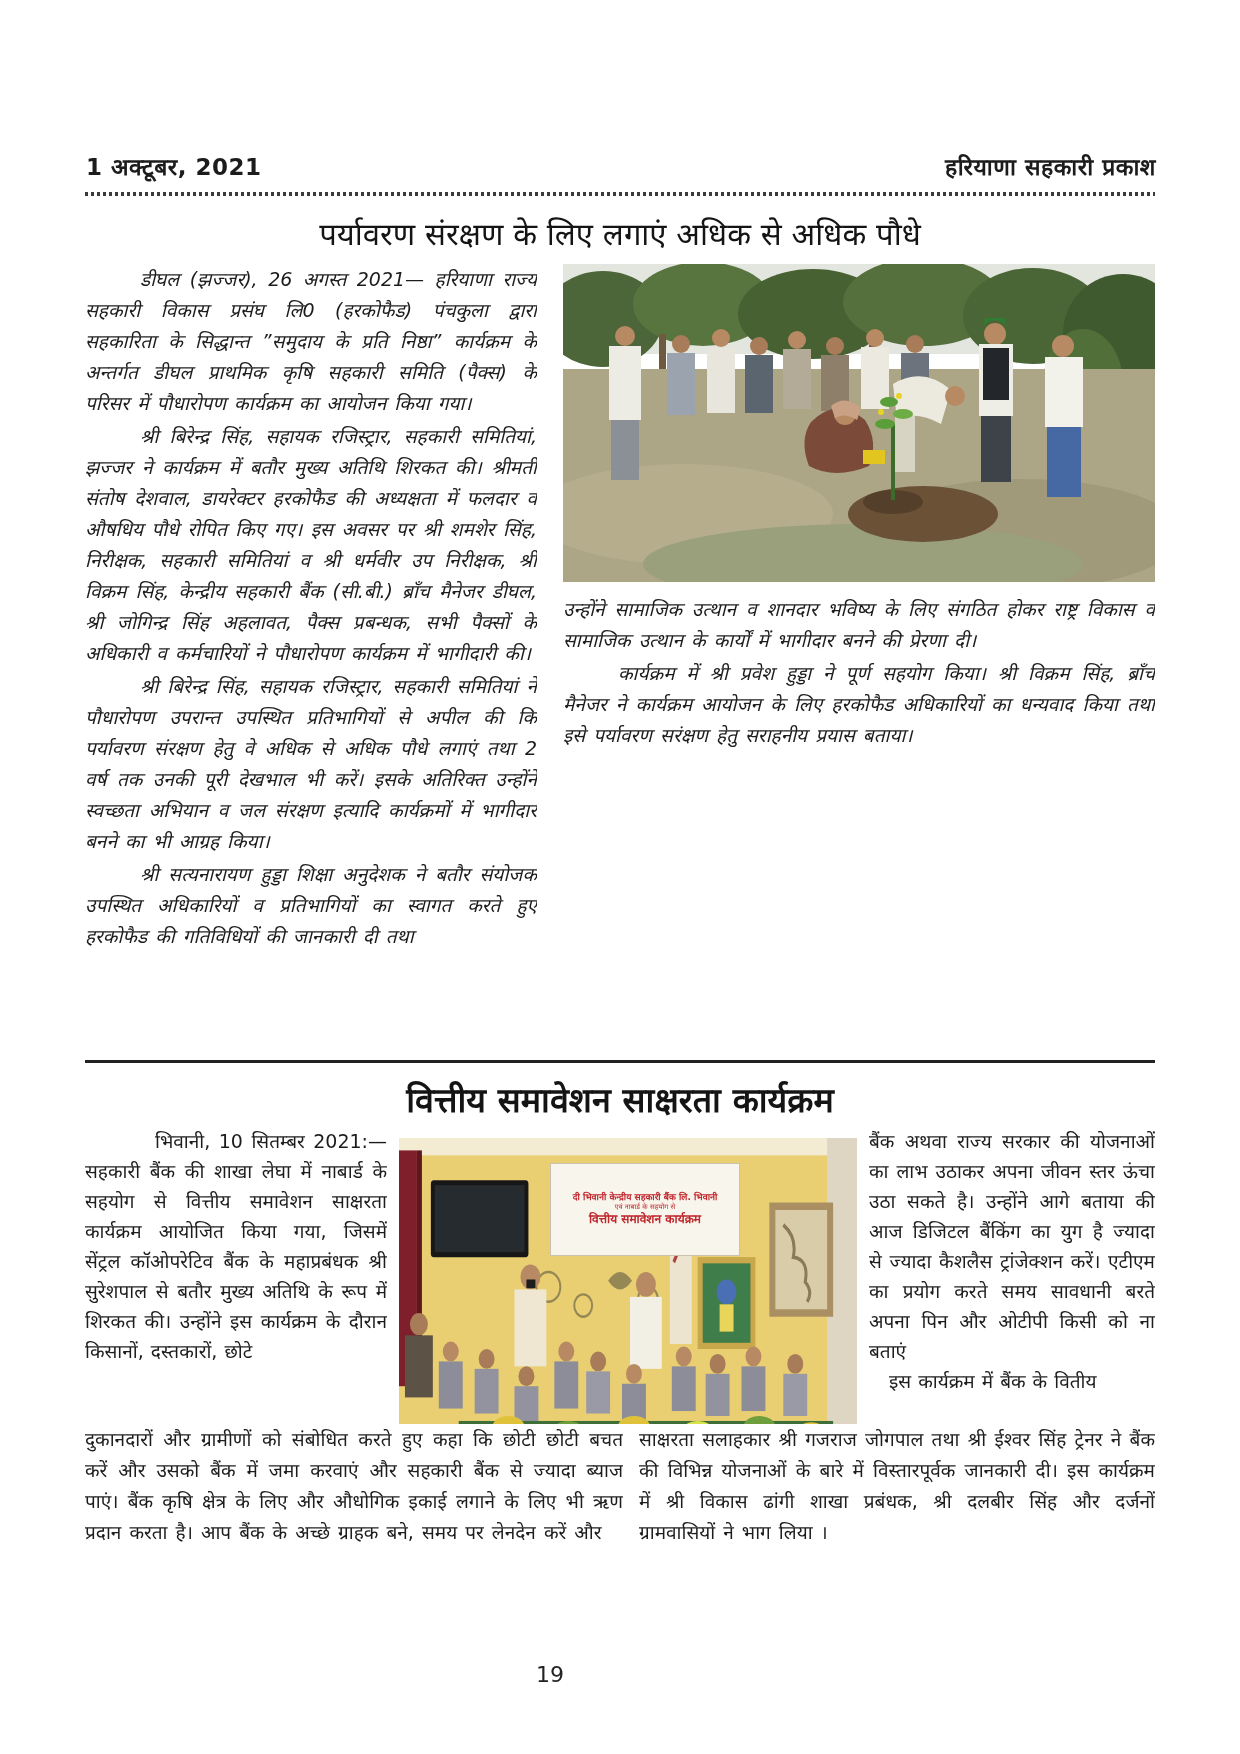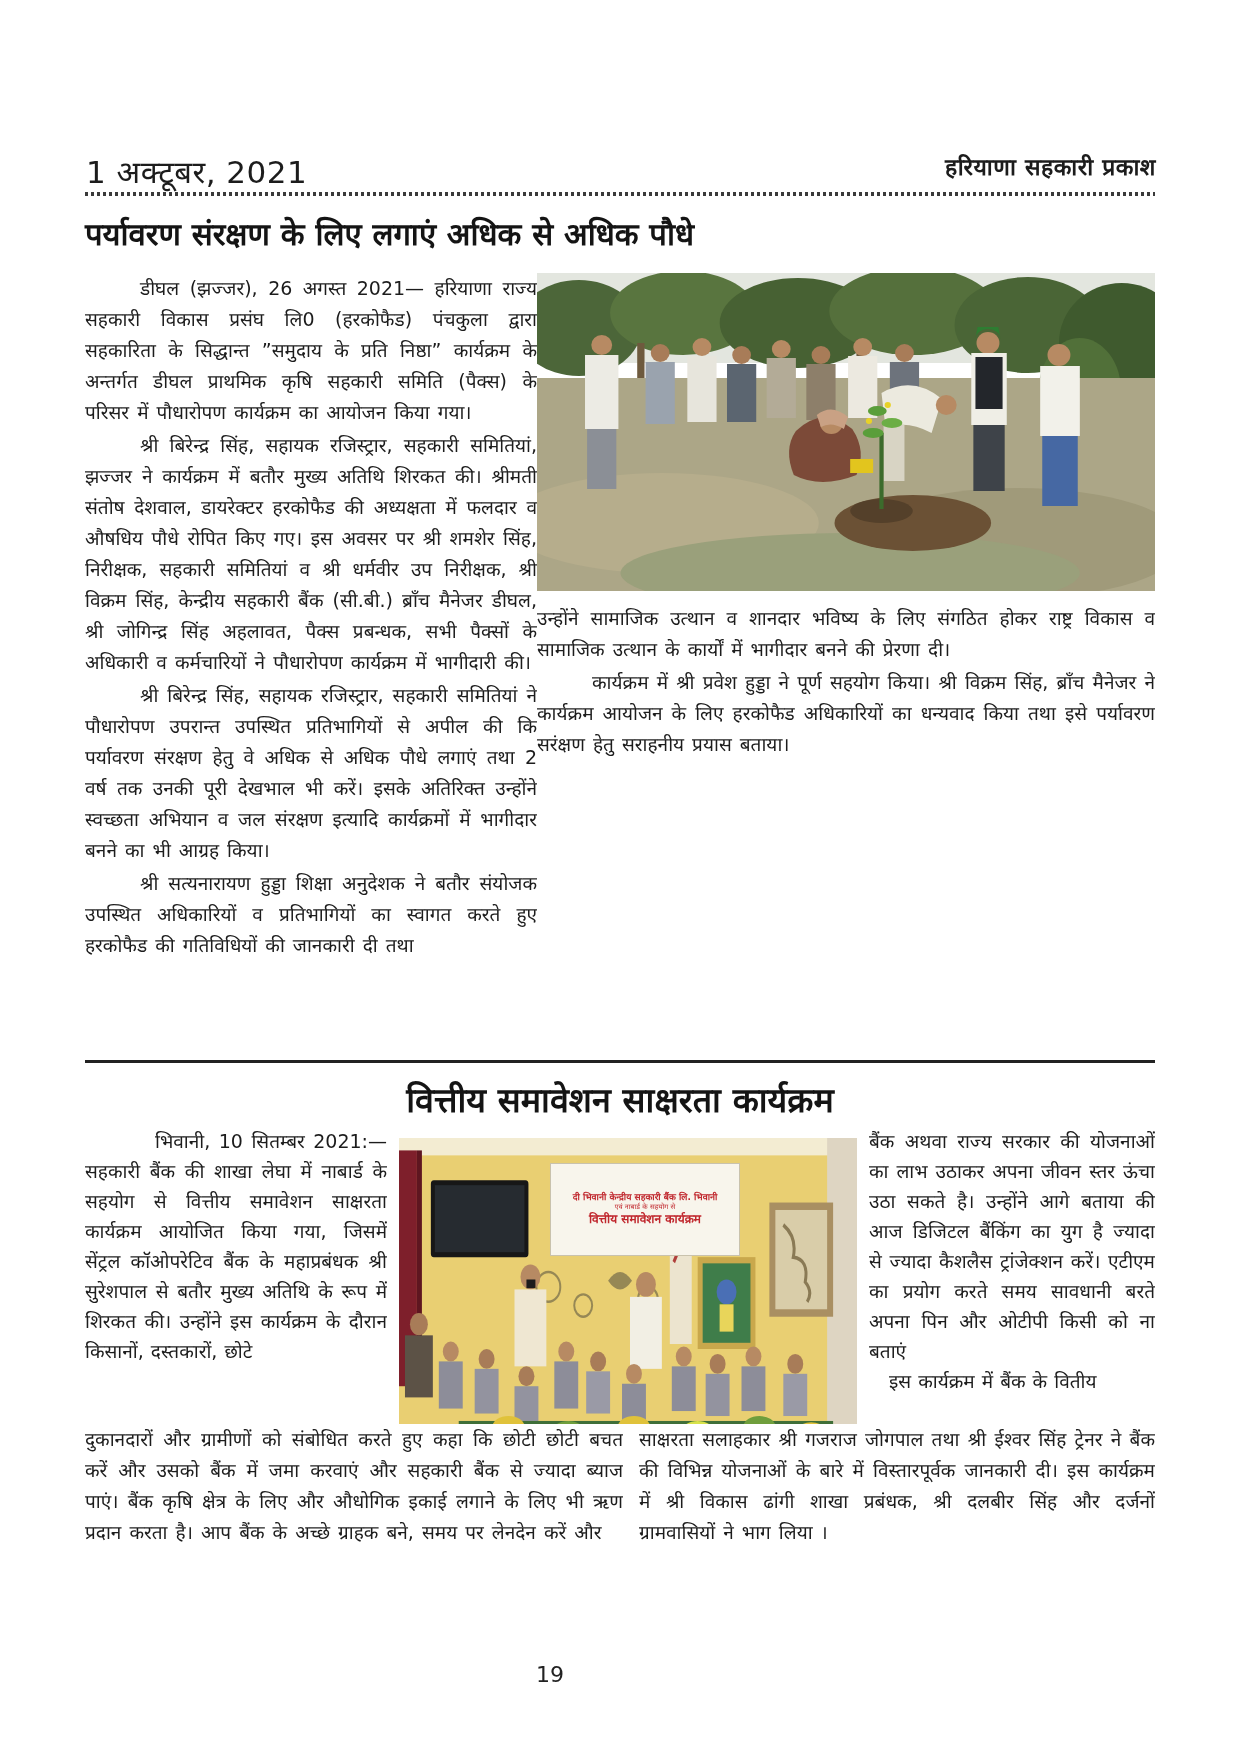--- a/index.html
+++ b/index.html
@@ -5,31 +5,31 @@
   html,body{margin:0;padding:0;background:#888;}
   .page{
     position:relative;
     width:1240px;height:1754px;
     background:#ffffff;
     font-family:"DejaVu Sans","Liberation Sans",sans-serif;
     color:#1c1c1c;
     overflow:hidden;
   }
   
-  .hdr-date{position:absolute;top:150px;left:86px;font-size:31px;font-weight:normal;letter-spacing:.5px;}
+  .hdr-date{position:absolute;top:150px;left:86px;font-size:23px;font-weight:bold;letter-spacing:.5px;}
   .hdr-pub{position:absolute;top:150px;right:84px;font-size:23px;font-weight:bold;letter-spacing:.5px;}
   .dotted-rule{
     position:absolute;top:192px;left:85px;width:1070px;height:4px;
     background:repeating-linear-gradient(to right,#3a3a3a 0 3px,transparent 3px 6px);
   }
   
-  .a1-title{position:absolute;top:212px;left:85px;width:1070px;
-    font-size:31px;font-weight:bold;color:#141414;}
-  .a1-body{position:absolute;top:273px;left:85px;width:1070px;height:796px;
-    display:flex;overflow:hidden;}
+  .a1-title{position:absolute;top:212px;left:85px;width:1070px;text-align:center;
+    font-size:31px;font-weight:normal;color:#141414;}
+  .a1-body{position:absolute;top:264px;left:85px;width:1070px;height:796px;
+    display:flex;gap:26px;overflow:hidden;font-style:italic;}
   .a1-left{width:452px;flex:none;overflow:hidden;}
   .a1-right{flex:1;overflow:hidden;}
   .body-par{font-size:19px;line-height:31px;text-align:justify;word-spacing:2px;margin:0 0 2px 0;}
   .indent{text-indent:55px;}
   .photo1-wrap{width:100%;height:318px;margin-bottom:12px;}
   .photo1-wrap svg{display:block;width:100%;height:100%;}
   
   .article-divider{position:absolute;top:1060px;left:85px;width:1070px;height:3px;background:#222;}
   .a2-title{position:absolute;top:1076px;left:85px;width:1070px;text-align:center;
     font-size:34px;font-weight:bold;color:#141414;}

